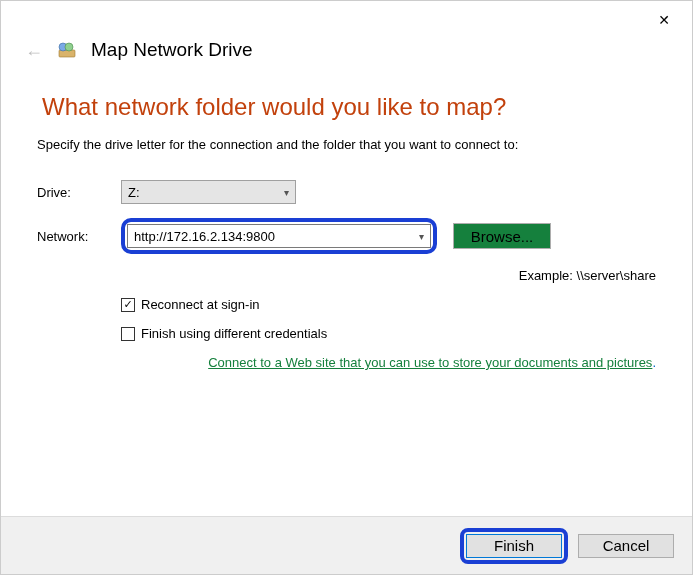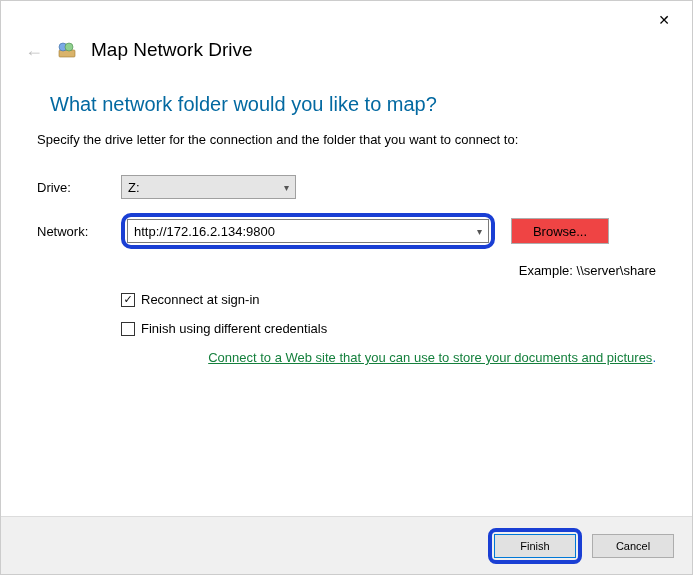--- a/index.html
+++ b/index.html
@@ -41,24 +41,24 @@
   }
   .app-icon svg { display:block; }
   .header-title {
     font-size: 19px;
     color: #000;
   }
   .content {
     padding: 6px 36px 0 36px;
   }
   .big-heading {
-    color: #0369a1;
-    font-size: 20px;
+    color: #c2410c;
+    font-size: 24px;
     font-weight: 400;
-    margin: 8px 0 16px 13px;
+    margin: 8px 0 16px 5px;
   }
   .instr {
     margin: 5px 0 28px 0;
   }
   .form-row {
     display: flex;
     align-items: center;
     margin-bottom: 14px;
   }
   .form-label {
@@ -80,36 +80,36 @@
     color: #555;
   }
   .folder-wrap {
     border: 4px solid #1a3fd4;
     border-radius: 10px;
     padding: 2px;
     display: flex;
     align-items: center;
   }
   .folder-combo {
-    width: 362px;
+    width: 304px;
     height: 24px;
     border: 1px solid #7a7a7a;
     background: #fff;
     display: flex;
     align-items: center;
     justify-content: space-between;
     padding: 0 6px;
   }
   .browse-btn {
     margin-left: 16px;
     width: 98px;
     height: 26px;
-    background: #ef4444;
+    background: #15803d;
     border: 1px solid #adadad;
-    font-size: 13px;
+    font-size: 15px;
     font-family: inherit;
   }
   .indent {
     margin-left: 84px;
     text-align: right;
   }
   .example {
     margin: 6px 0 14px 0;
   }
   .cb-row {
@@ -147,25 +147,25 @@
     align-items: center;
     gap: 10px;
     padding-right: 18px;
   }
   .finish-wrap {
     border: 4px solid #1a3fd4;
     border-radius: 8px;
     padding: 2px;
   }
   .btn {
-    width: 82px;
+    width: 96px;
     height: 24px;
     background: #e1e1e1;
     border: 1px solid #adadad;
-    font-size: 11px;
+    font-size: 15px;
     font-family: inherit;
   }
   .btn.finish {
     border: 1px solid #0078d7;
   }
   .period { color:#0066cc; text-decoration:none; }
 </style>
 </head>
 <body>
 

